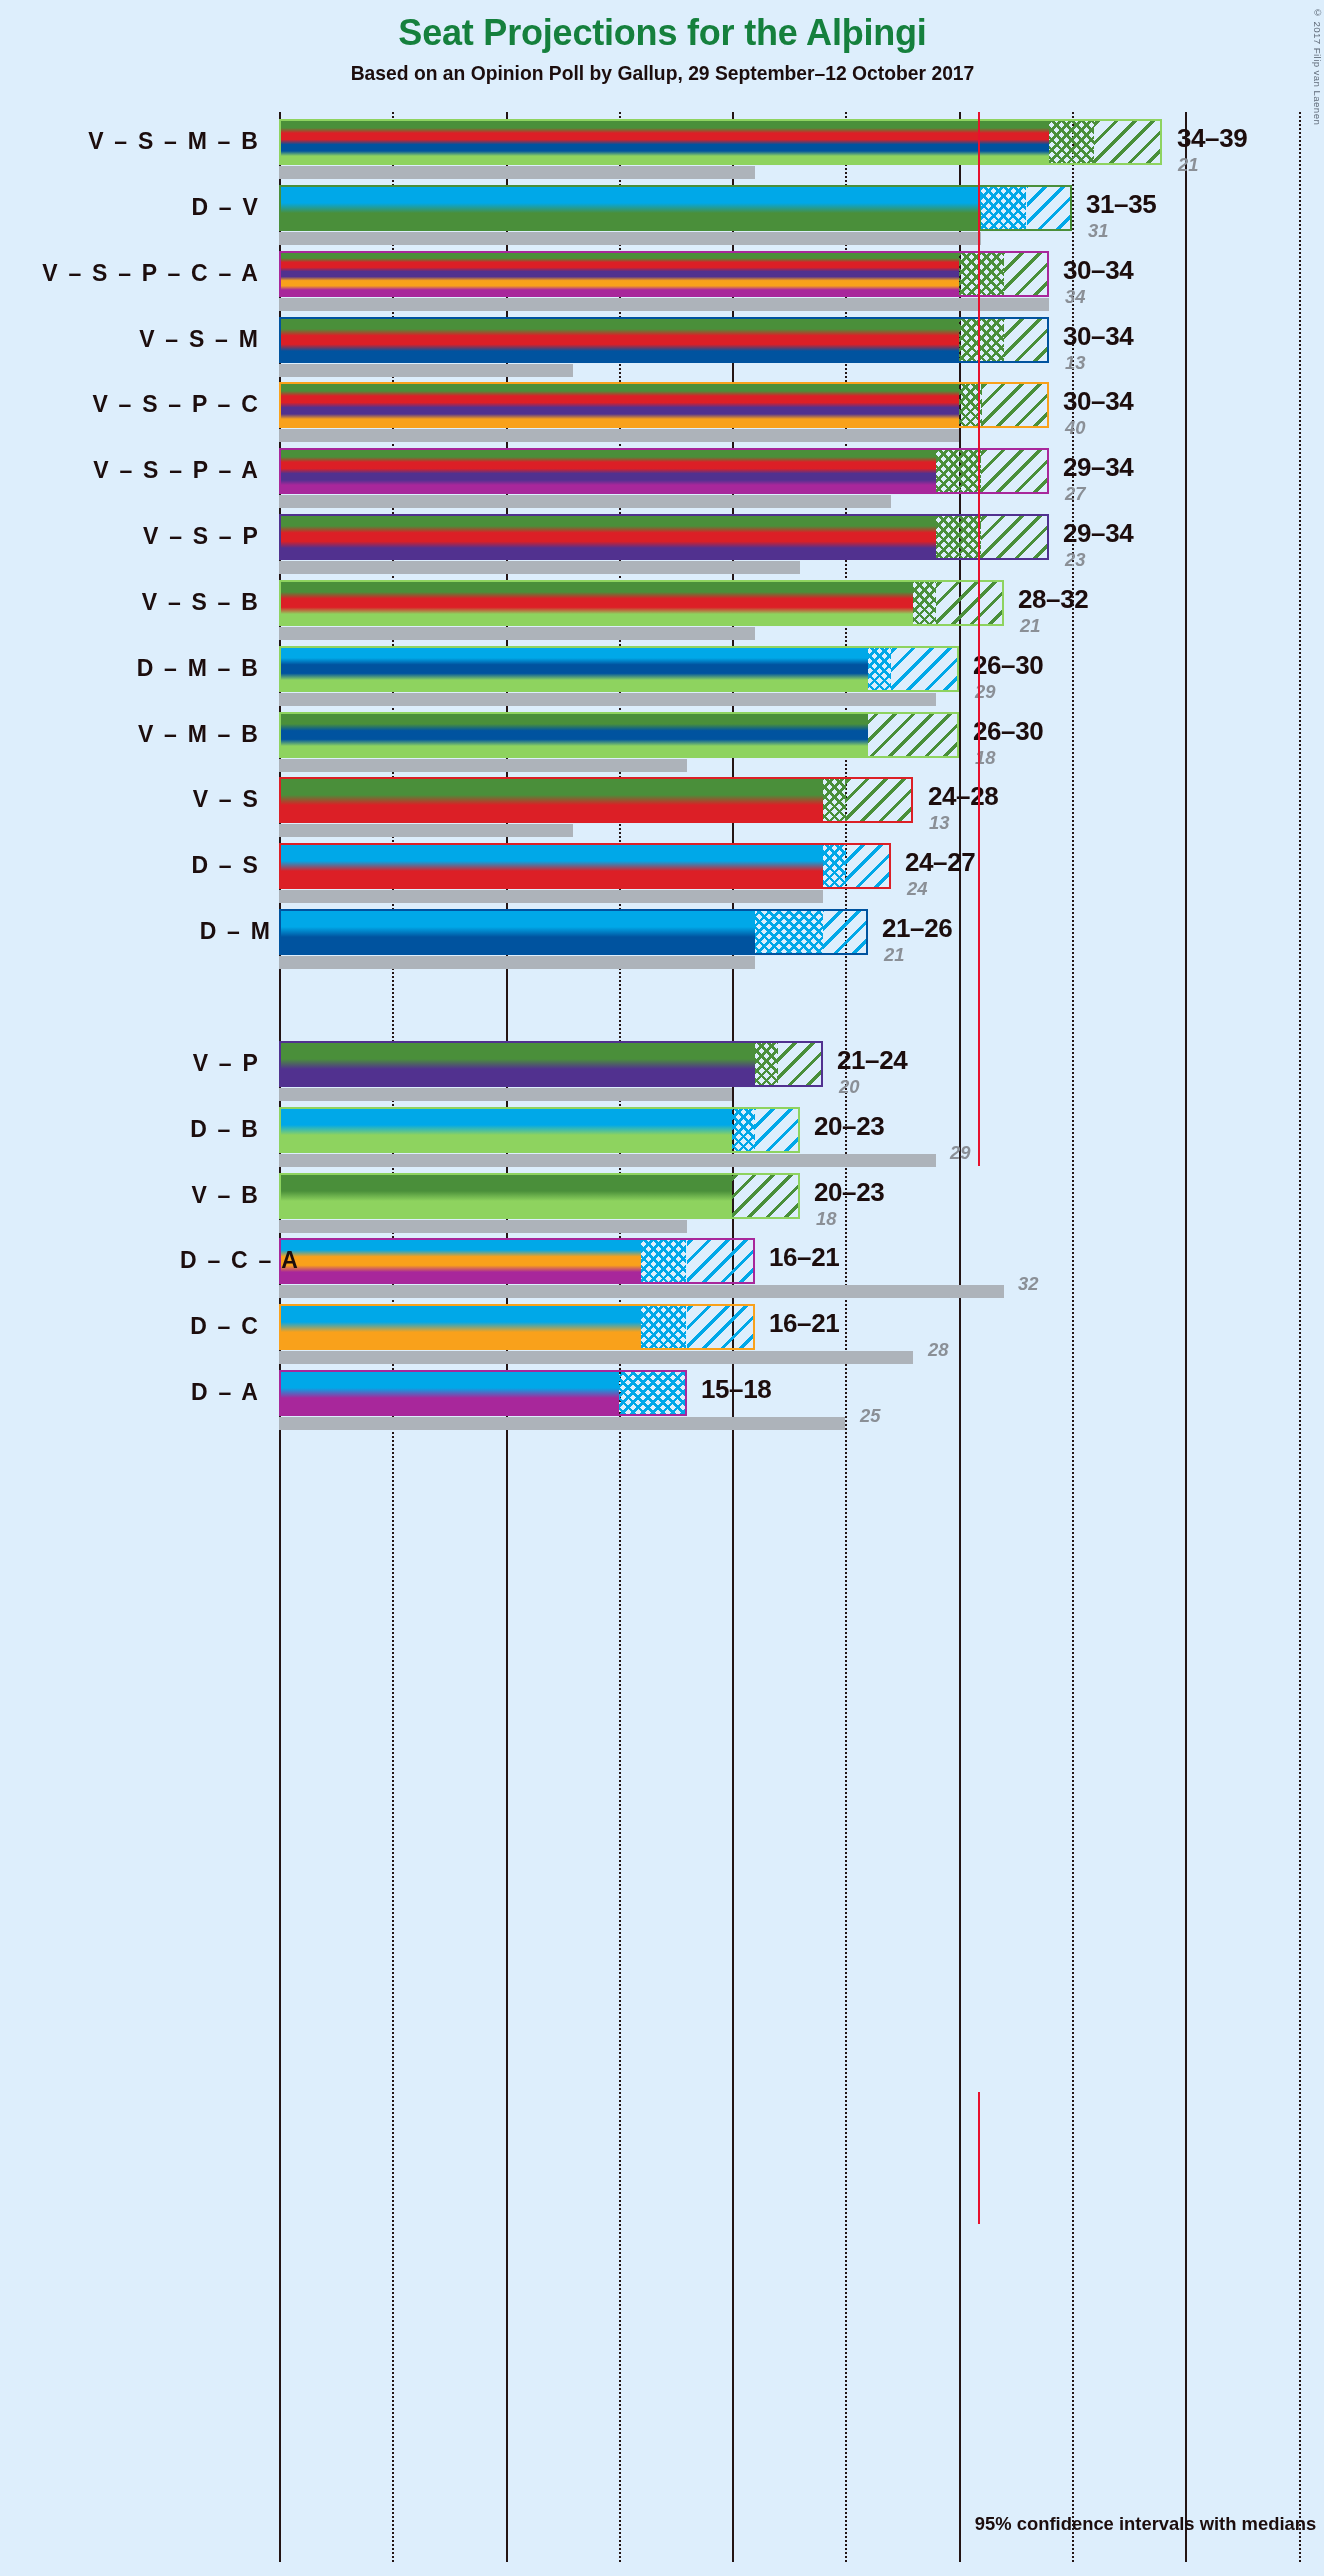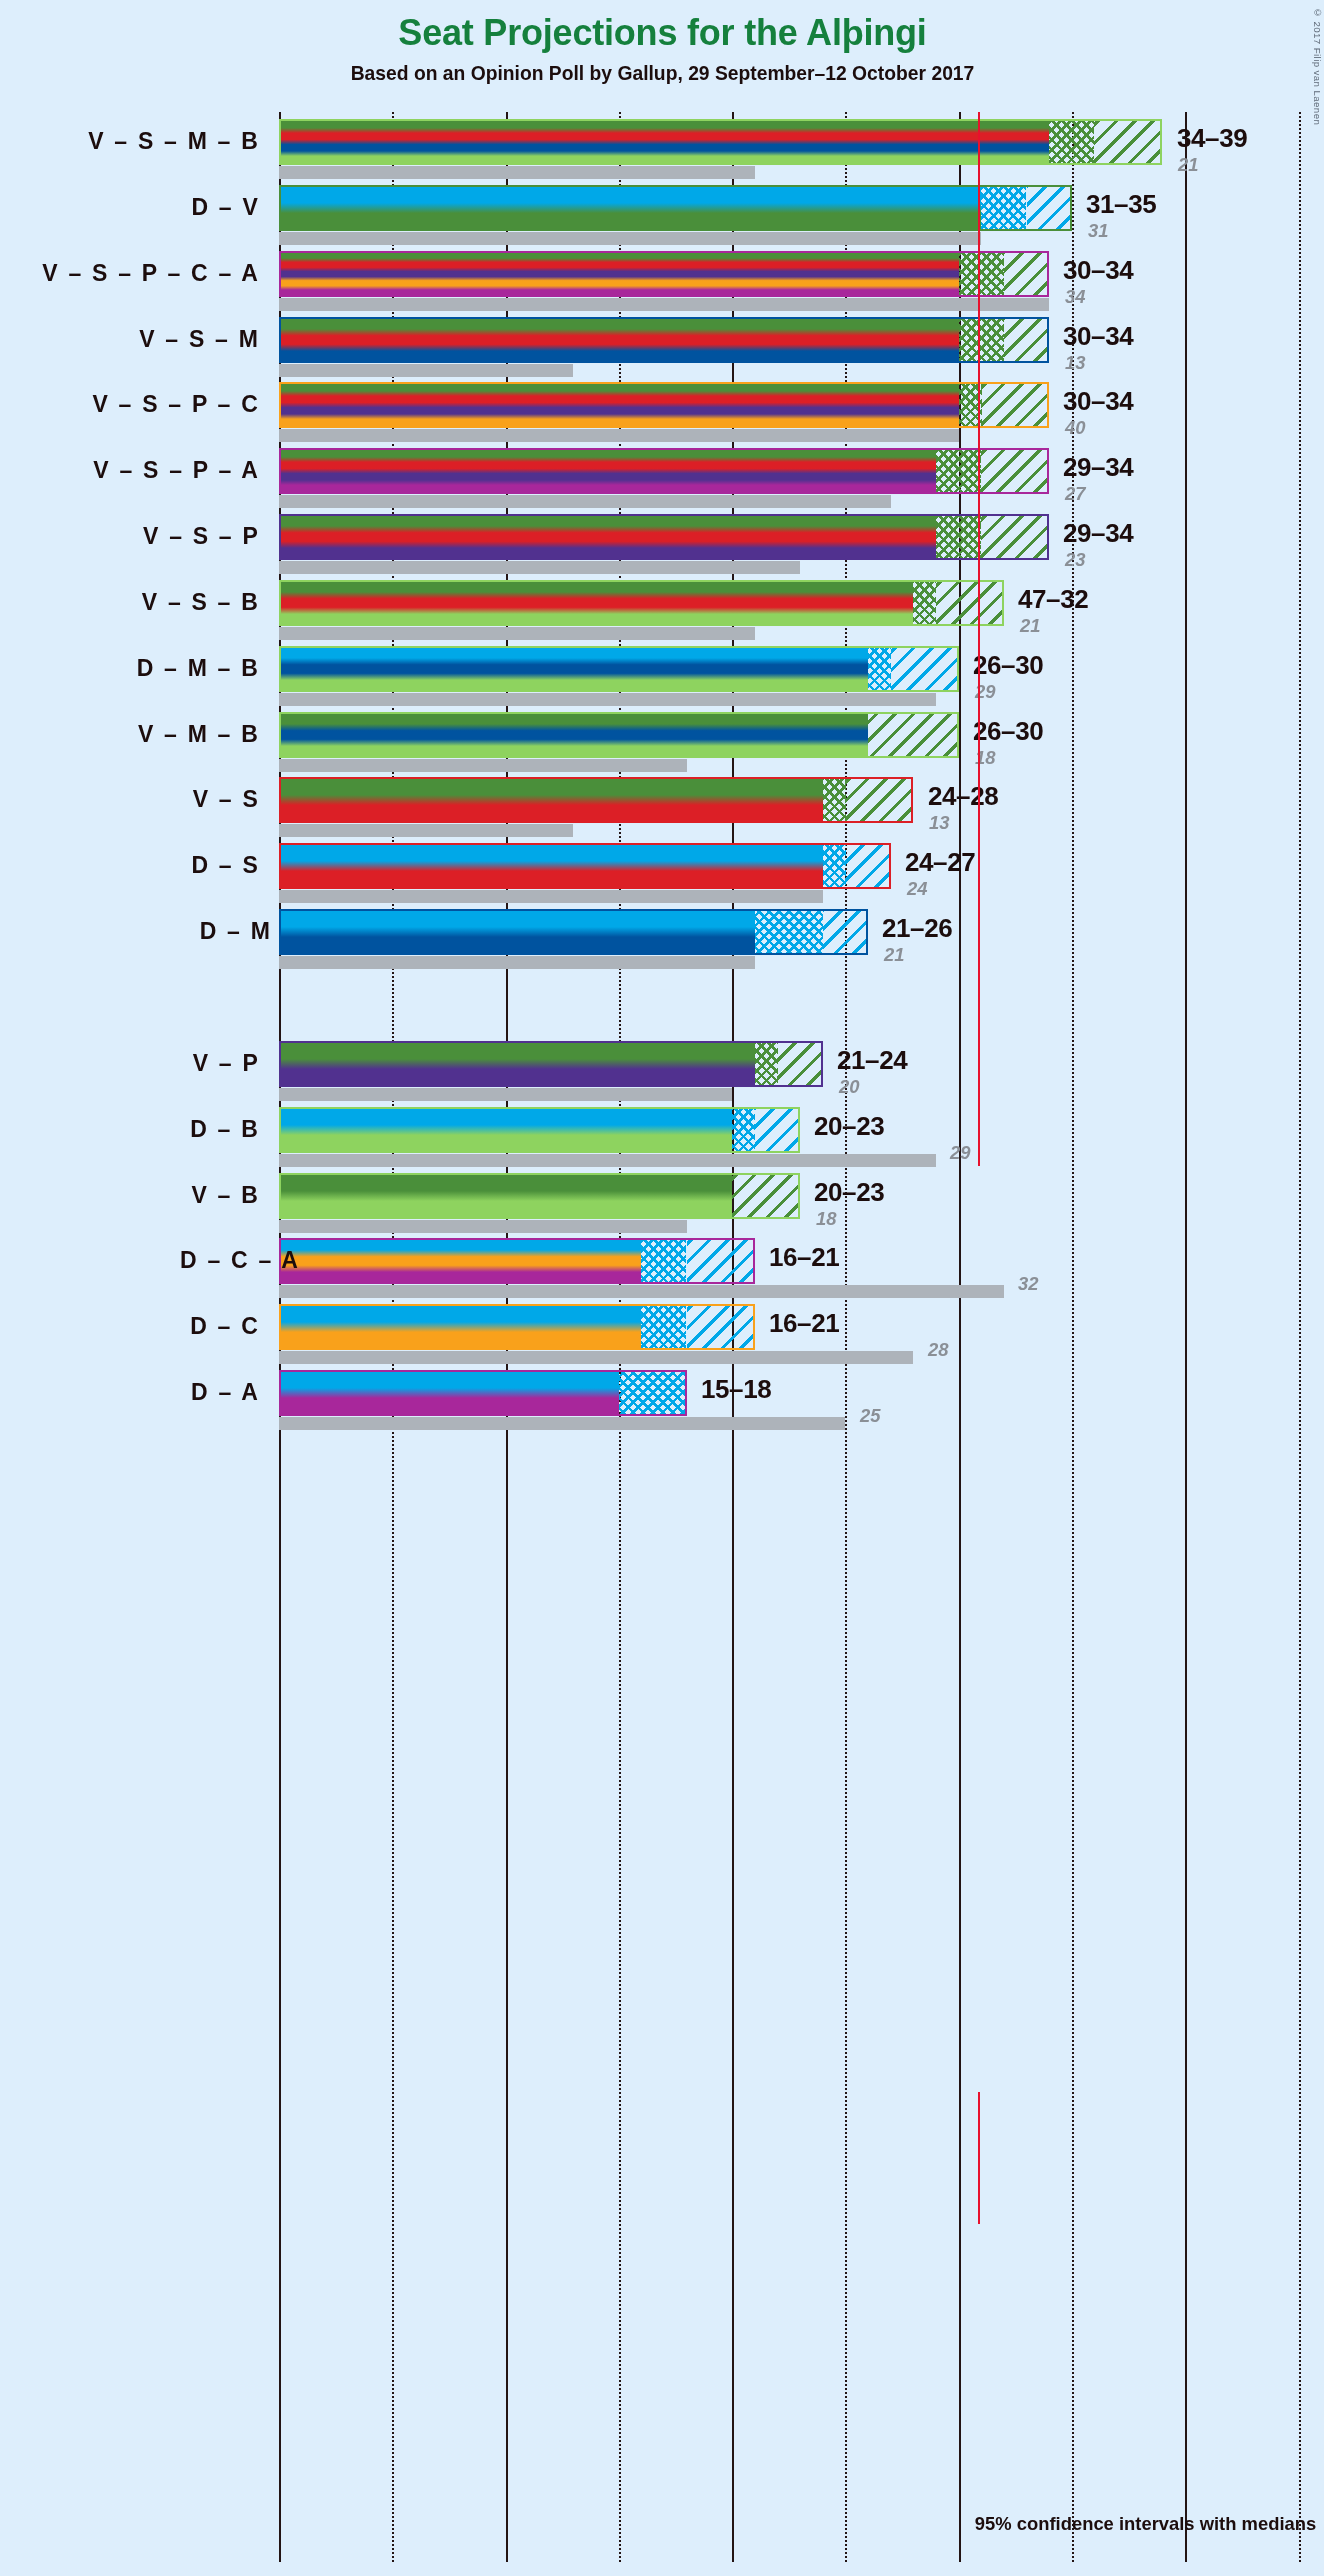--- a/index.html
+++ b/index.html
@@ -166,21 +166,21 @@
     </div>
     <div class="row" style="top: 461px;">
       <div class="grey-bar" style="width: 476px;"></div>
       <div class="bar-wrap" style="width: 725px;">
         <div class="bar-solid" style="width: 634px; background: linear-gradient(rgb(74, 143, 58) 7.33%, rgb(74, 143, 58) 26%, rgb(220, 31, 38) 40.67%, rgb(220, 31, 38) 59.33%, rgb(142, 211, 95) 74%, rgb(142, 211, 95) 92.67%);"></div>
         <div class="hatch-cross" style="left: 634px; width: 22.7px; background-image: repeating-linear-gradient(45deg, transparent 0px, transparent 4.4px, rgb(74, 143, 58) 4.4px, rgb(74, 143, 58) 7px), repeating-linear-gradient(-45deg, transparent 0px, transparent 4.4px, rgb(74, 143, 58) 4.4px, rgb(74, 143, 58) 7px);"></div>
         <div class="hatch-diag" style="left: 657px; width: 68px; background-image: repeating-linear-gradient(-45deg, transparent 0px, transparent 9.7px, rgb(74, 143, 58) 9.7px, rgb(74, 143, 58) 13px);"></div>
         <div class="bar-outline" style="width: 725px; border: 2.6px solid rgb(142, 211, 95);"></div>
       </div>
       <div class="row-label">V – S – B</div>
-      <div class="range-label" style="left: 1018px;">47–32</div>
+      <div class="range-label" style="left: 1018px;">28–32</div>
       <div class="median-label" style="left: 1020px;">21</div>
     </div>
     <div class="row" style="top: 527px;">
       <div class="grey-bar" style="width: 657px;"></div>
       <div class="bar-wrap" style="width: 680px;">
         <div class="bar-solid" style="width: 589px; background: linear-gradient(rgb(0, 168, 232) 7.33%, rgb(0, 168, 232) 26%, rgb(0, 83, 159) 40.67%, rgb(0, 83, 159) 59.33%, rgb(142, 211, 95) 74%, rgb(142, 211, 95) 92.67%);"></div>
         <div class="hatch-cross" style="left: 589px; width: 22.7px; background-image: repeating-linear-gradient(45deg, transparent 0px, transparent 4.4px, rgb(0, 168, 232) 4.4px, rgb(0, 168, 232) 7px), repeating-linear-gradient(-45deg, transparent 0px, transparent 4.4px, rgb(0, 168, 232) 4.4px, rgb(0, 168, 232) 7px);"></div>
         <div class="hatch-diag" style="left: 612px; width: 68px; background-image: repeating-linear-gradient(-45deg, transparent 0px, transparent 9.7px, rgb(0, 168, 232) 9.7px, rgb(0, 168, 232) 13px);"></div>
         <div class="bar-outline" style="width: 680px; border: 2.6px solid rgb(142, 211, 95);"></div>
       </div>

